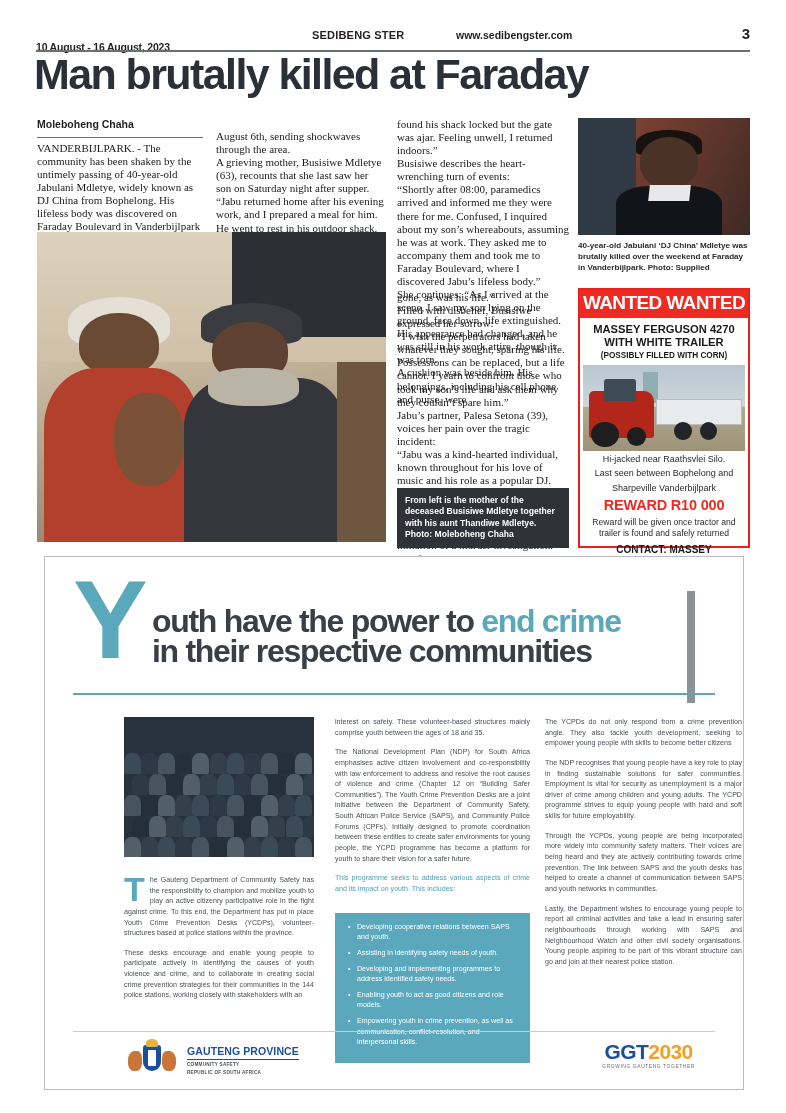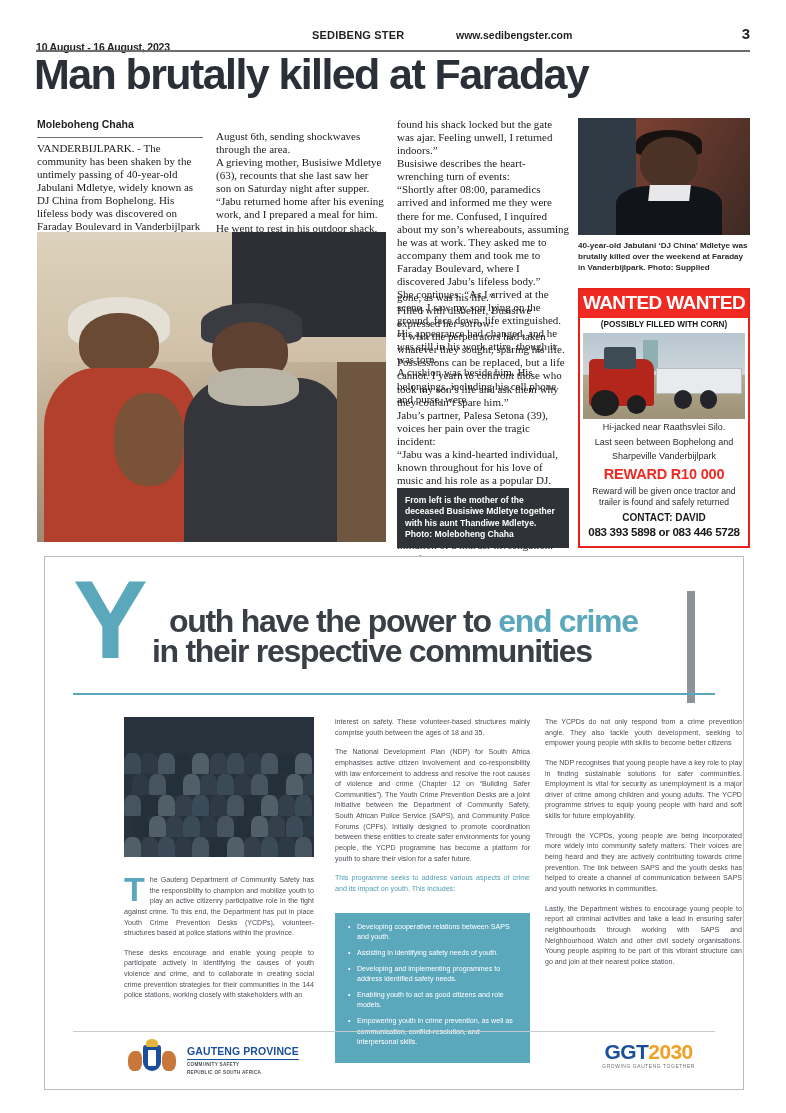--- a/index.html
+++ b/index.html
@@ -83,21 +83,21 @@
   .wanted-reward{text-align:center;font:bold 14.5px/1.1 "Liberation Sans",sans-serif;color:#ee2a22;padding:4px 0 3px;letter-spacing:-.2px;}
   .wanted-note{text-align:center;font:8.6px/1.3 "Liberation Sans",sans-serif;color:#2b2b2b;padding:0 5px;}
   .wanted-contact{text-align:center;font:bold 10px/1.25 "Liberation Sans",sans-serif;color:#1a1a1a;padding:4px 0 0;}
   .wanted-phone{text-align:center;font:bold 11.6px/1.2 "Liberation Sans",sans-serif;color:#1a1a1a;letter-spacing:-.3px;}
 
   
   .advert{position:absolute;left:44px;top:556px;width:700px;height:534px;box-sizing:border-box;
     border:1.5px solid #b9bcc0;background:#fff;}
   .ad-head{position:absolute;left:28px;top:22px;width:640px;height:110px;}
   .ad-dropY{position:absolute;left:0;top:-4px;font:bold 112px/0.8 "Liberation Sans",sans-serif;color:#5ba8bd;letter-spacing:-6px;}
-  .ad-l1{position:absolute;left:79px;top:26px;font:bold 32px/1 "Liberation Sans",sans-serif;color:#3a3f45;letter-spacing:-1.3px;white-space:nowrap;margin-left:17px;}
+  .ad-l1{position:absolute;left:79px;top:26px;font:bold 32px/1 "Liberation Sans",sans-serif;color:#3a3f45;letter-spacing:-1.3px;white-space:nowrap;}
   .ad-l2{position:absolute;left:79px;top:56px;font:bold 32px/1 "Liberation Sans",sans-serif;color:#3a3f45;letter-spacing:-1.3px;white-space:nowrap;}
   .accent{color:#5ba8bd;}
   .ad-bar{position:absolute;right:18px;top:12px;width:8px;height:112px;background:#8c9299;}
   .ad-rule{position:absolute;left:28px;top:136px;width:642px;height:2px;background:#5ba8bd;}
 
   .ad-photo{position:absolute;left:79px;top:160px;width:190px;height:140px;overflow:hidden;background:#28323c;}
   .apb{position:absolute;inset:0;background:linear-gradient(160deg,#3d4b58 0%,#2a3views 0%,#223040 55%,#18212b 100%);}
   .ap-p{position:absolute;width:9%;height:100%;border-radius:40% 40% 10% 10%;}
 
   .adcol{position:absolute;font:7.1px/1.5 "Liberation Sans",sans-serif;color:#4a4f55;text-align:justify;}
@@ -181,38 +181,39 @@
     <div class="pm-door"></div>
     <div class="pm-hair"></div>
     <div class="pm-head"></div>
     <div class="pm-body"></div>
     <div class="pm-collar"></div>
   </div>
   <div class="cap-man">40-year-old Jabulani ‘DJ China’ Mdletye was brutally killed over the weekend at Faraday in Vanderbijlpark. Photo: Supplied</div>
 
   <div class="wanted">
     <div class="wanted-hd">WANTED WANTED</div>
+    <div class="wanted-t1">MASSEY FERGUSON 4270 WITH WHITE TRAILER</div>
     <div class="wanted-t2">(POSSIBLY FILLED WITH CORN)</div>
     <div class="wanted-img">
       <div class="wi-sky"></div>
       <div class="wi-post"></div>
       <div class="wi-trailer"></div>
       <div class="wi-tractor"></div>
       <div class="wi-cab"></div>
       <div class="wi-w1"></div>
       <div class="wi-w2"></div>
       <div class="wi-t1"></div>
       <div class="wi-t2"></div>
     </div>
     <div class="wanted-l">Hi-jacked near Raathsvlei Silo.</div>
     <div class="wanted-l">Last seen between Bophelong and</div>
     <div class="wanted-l">Sharpeville Vanderbijlpark</div>
     <div class="wanted-reward">REWARD R10 000</div>
     <div class="wanted-note">Reward will be given once tractor and trailer is found and safely returned</div>
-    <div class="wanted-contact">CONTACT: DAVID</div>
+    <div class="wanted-contact">CONTACT: MASSEY</div>
     <div class="wanted-phone">083 393 5898 or 083 446 5728</div>
   </div>
 
   <div class="advert">
     <div class="ad-head">
       <span class="ad-dropY">Y</span>
       <span class="ad-l1"><span>outh have the power to </span><span class="accent">end crime</span></span>
       <span class="ad-l2">in  their  respective communities</span>
       <div class="ad-bar"></div>
     </div>

